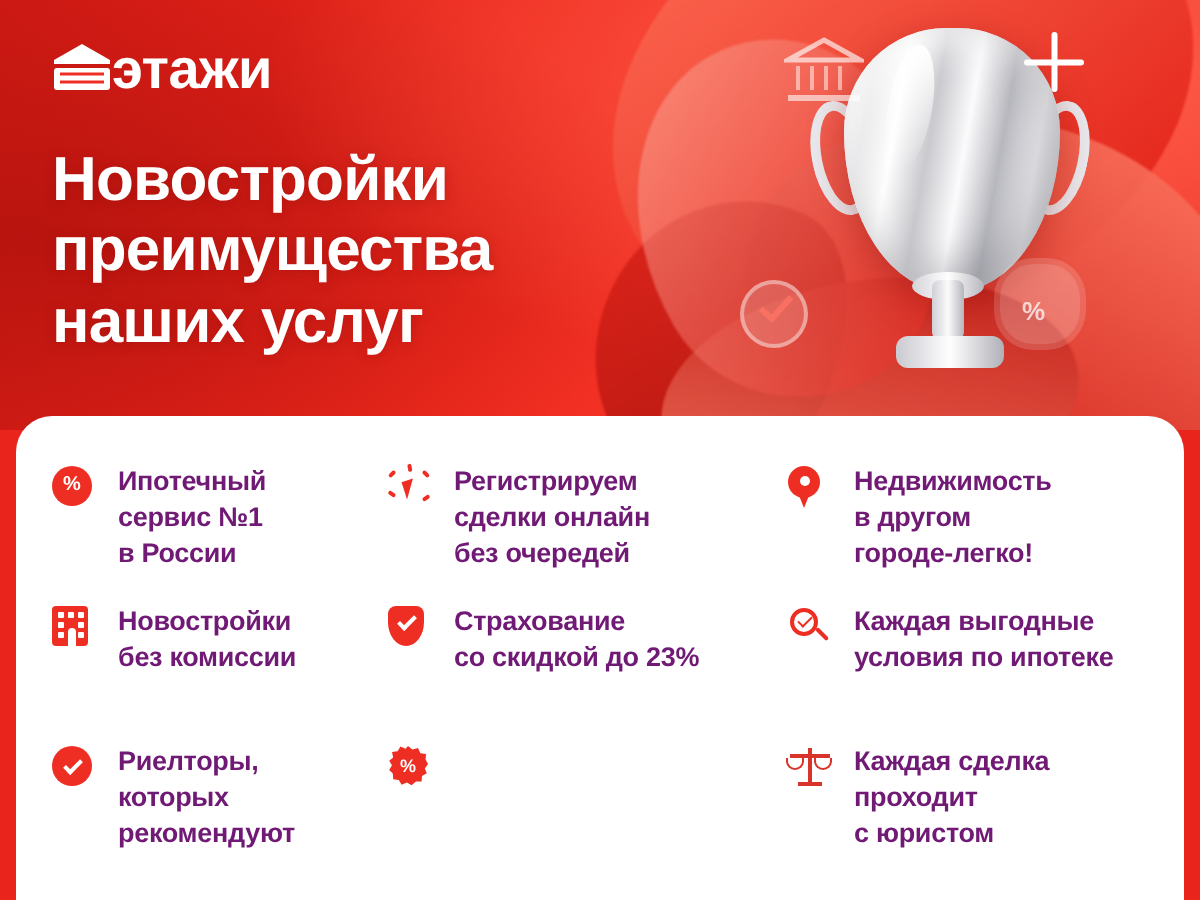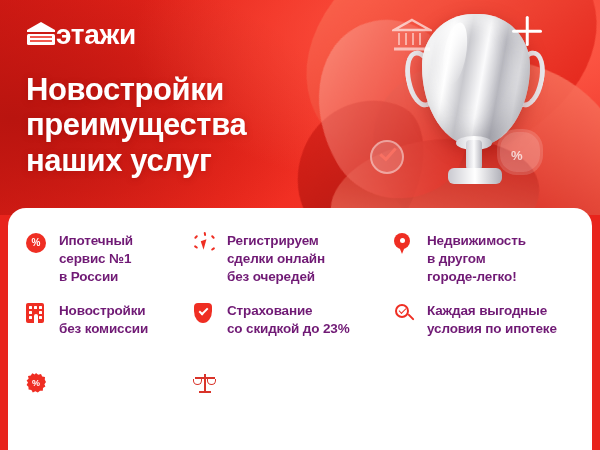--- a/index.html
+++ b/index.html
@@ -313,35 +313,48 @@
         <div class="ic-search">
             <div class="ring"></div>
             <div class="chk"></div>
             <div class="stick"></div>
           </div>
       </div>
       <div class="flabel">Каждая выгодные
 условия по ипотеке</div>
     </div>
 
+    <div class="feature">
+      <div class="ficon">
+        <div class="ic-circle">
+            <div class="ic-check-in"></div>
+          </div>
+      </div>
+      <div class="flabel">Риелторы,
+которых
+рекомендуют</div>
+    </div>
 
     <div class="feature">
       <div class="ficon">
         <div class="ic-badge">
             <b>%</b>
           </div>
       </div>
     </div>
 
     <div class="feature">
       <div class="ficon">
         <div class="ic-scales">
           <div class="beam"></div>
             <div class="post"></div>
           <div class="pan l"></div>
             <div class="pan r"></div>
             <div class="foot"></div>
         </div>
       </div>
+      <div class="flabel">Каждая сделка
+проходит
+с юристом</div>
     </div>
 
   </div>
 </div>
 
 </body></html>

